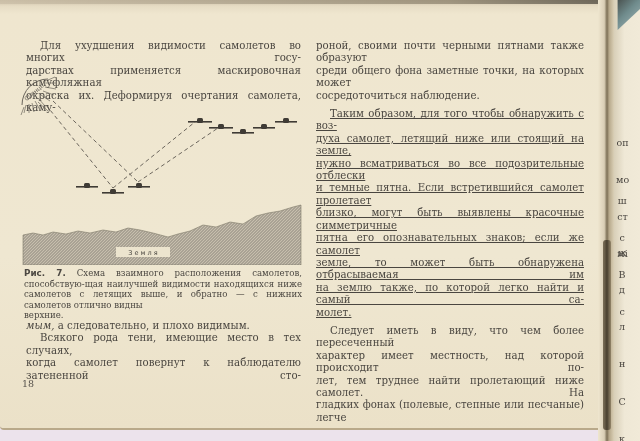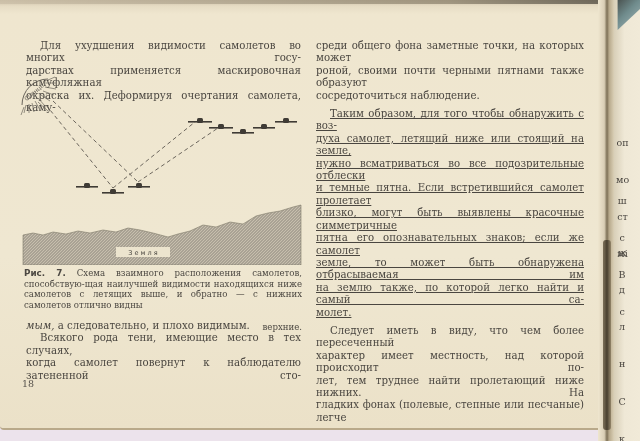--- a/index.html
+++ b/index.html
@@ -64,21 +64,21 @@
 
   .figure {
     position: absolute; left: 18px; top: 75px; width: 285px; height: 190px;
   }
   .caption {
     position: absolute; left: 24px; top: 268px; width: 278px;
     font-size: 8.6px; line-height: 10.6px; color: #4c4842;
     text-align: justify;
   }
   .caption .label { font-weight: bold; font-family: "DejaVu Sans", sans-serif; font-size: 8.8px; }
-  .caption .tail { display: block; text-align: right; margin-top: 12px; }
+  .caption .tail { display: block; text-align: left; }
 
   .page-number {
     position: absolute; left: 22px; top: 378px;
     font-size: 9.5px; color: #55504a;
   }
   .frag-lines {
     position: absolute; left: 2px; font-size: 9.5px; line-height: 12.4px; color: #4a4640;
     white-space: pre;
     text-align: center;
   }
@@ -183,39 +183,39 @@
     <div class="col col-left-bottom">
       <p class="last"><span class="ital">мым,</span><span> а следовательно, и плохо видимым.</span></p>
       <p class="indent">Всякого рода тени, имеющие место в тех случаях,</p>
       <p>когда самолет повернут к наблюдателю затененной сто-</p>
     </div>
 
     <div class="page-number">18</div>
 
     <div class="col col-right">
       <div>
+        <p>роной, своими почти черными пятнами также образуют</p>
         <p>среди общего фона заметные точки, на которых может</p>
-        <p>роной, своими почти черными пятнами также образуют</p>
         <p class="last">сосредоточиться наблюдение.</p>
       </div>
       <div class="gap" style="margin-top:6px">
         <p class="indent">Таким образом, для того чтобы обнаружить с воз-</p>
         <p>духа самолет, летящий ниже или стоящий на земле,</p>
         <p>нужно всматриваться во все подозрительные отблески</p>
         <p>и темные пятна. Если встретившийся самолет пролетает</p>
         <p>близко, могут быть выявлены красочные симметричные</p>
         <p>пятна его опознавательных знаков; если же самолет</p>
         <p>земле, то может быть обнаружена отбрасываемая им</p>
         <p>на землю также, по которой легко найти и самый са-</p>
         <p class="last">молет.</p>
       </div>
       <div style="margin-top:6px">
         <p class="indent">Следует иметь в виду, что чем более пересеченный</p>
         <p>характер имеет местность, над которой происходит по-</p>
-        <p>лет, тем труднее найти пролетающий ниже нижних. На</p>
+        <p>лет, тем труднее найти пролетающий ниже самолет. На</p>
         <p>гладких фонах (полевые, степные или песчаные) легче</p>
 
       </div>
 
     </div>
   </div>
 </div>
 
 <div class="spine"></div>
 <div class="spine-dark"></div>

